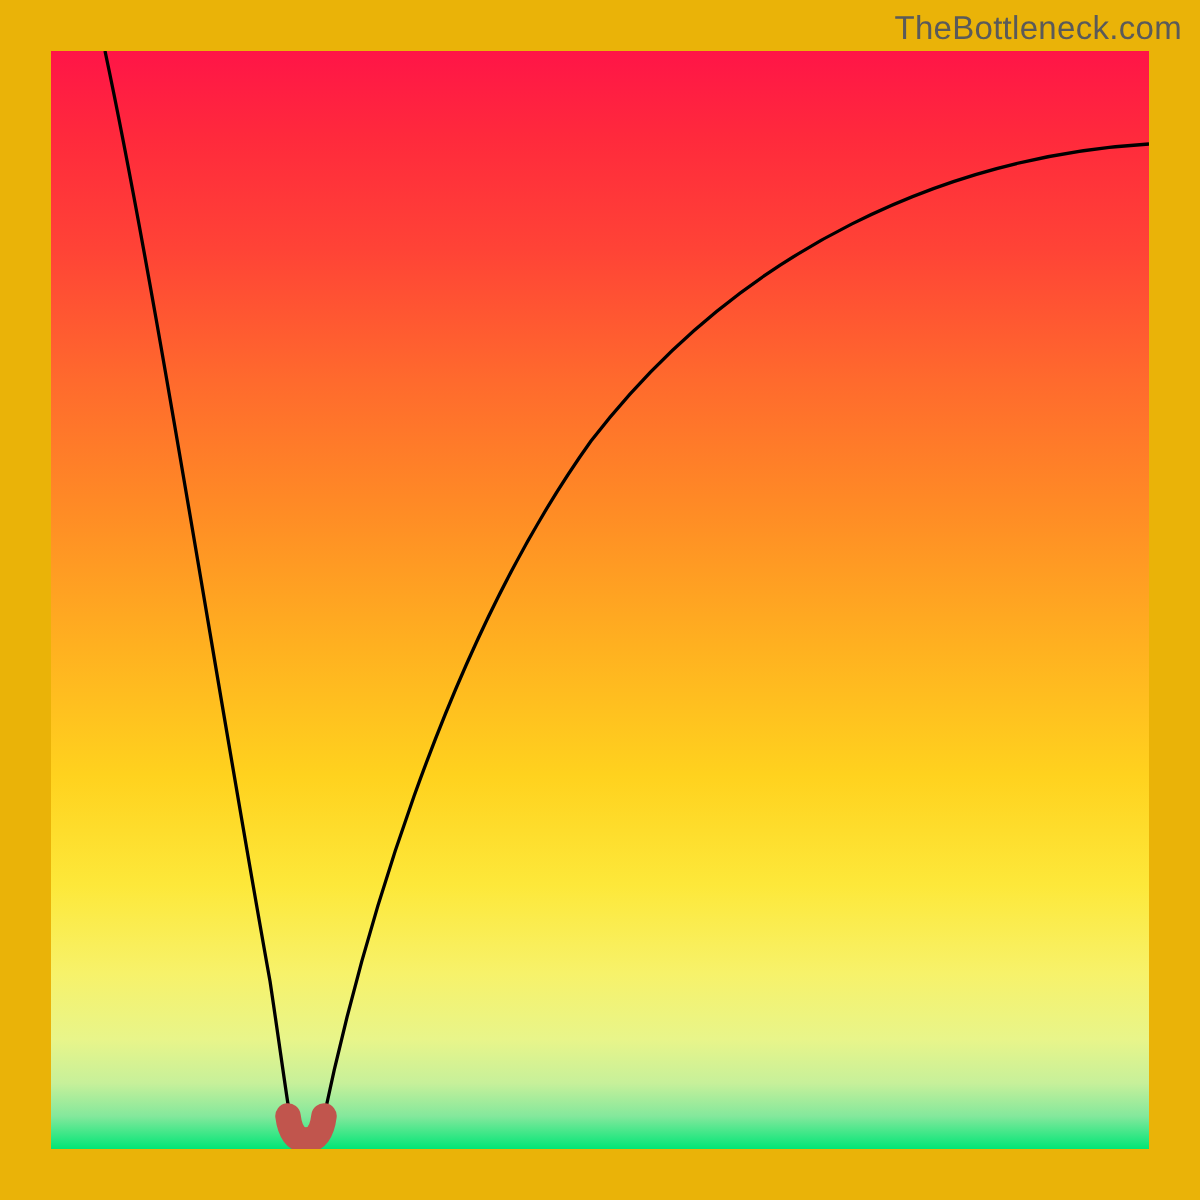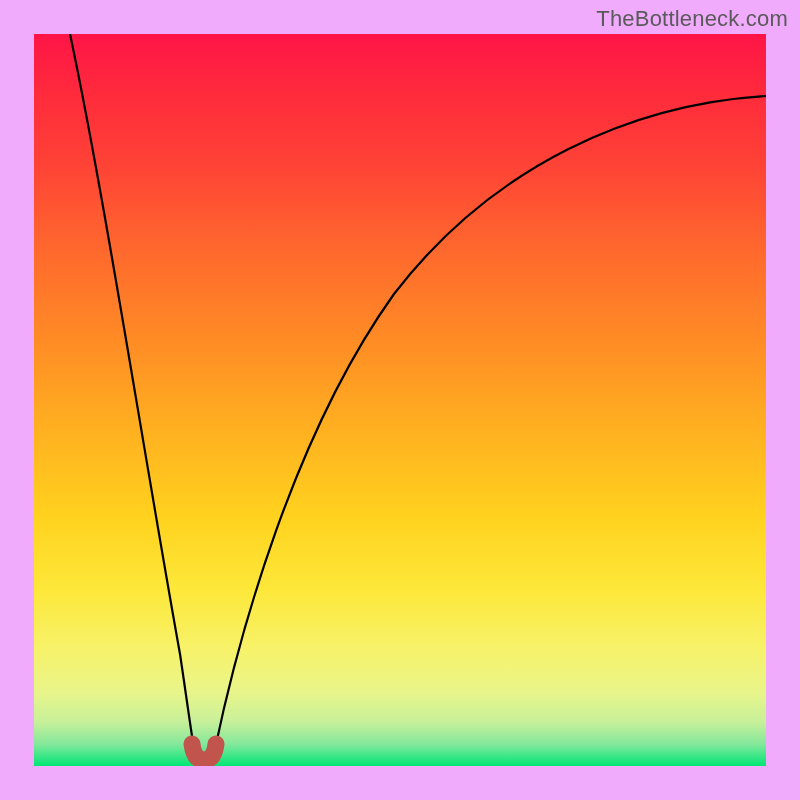--- a/index.html
+++ b/index.html
@@ -8,21 +8,21 @@
     width: 800px;
     height: 800px;
     background: #000;
     overflow: hidden;
     font-family: Arial, Helvetica, sans-serif;
   }
   .frame {
     position: absolute;
     left: 0; top: 0;
     width: 800px; height: 800px;
-    background: #f0abfc;
+    background: #eab308;
   }
   .plot {
     position: absolute;
     left: 34px;
     top: 34px;
     width: 732px;
     height: 732px;
     background: linear-gradient(to bottom,
       #ff1744 0%,
       #ff2a3c 8%,

